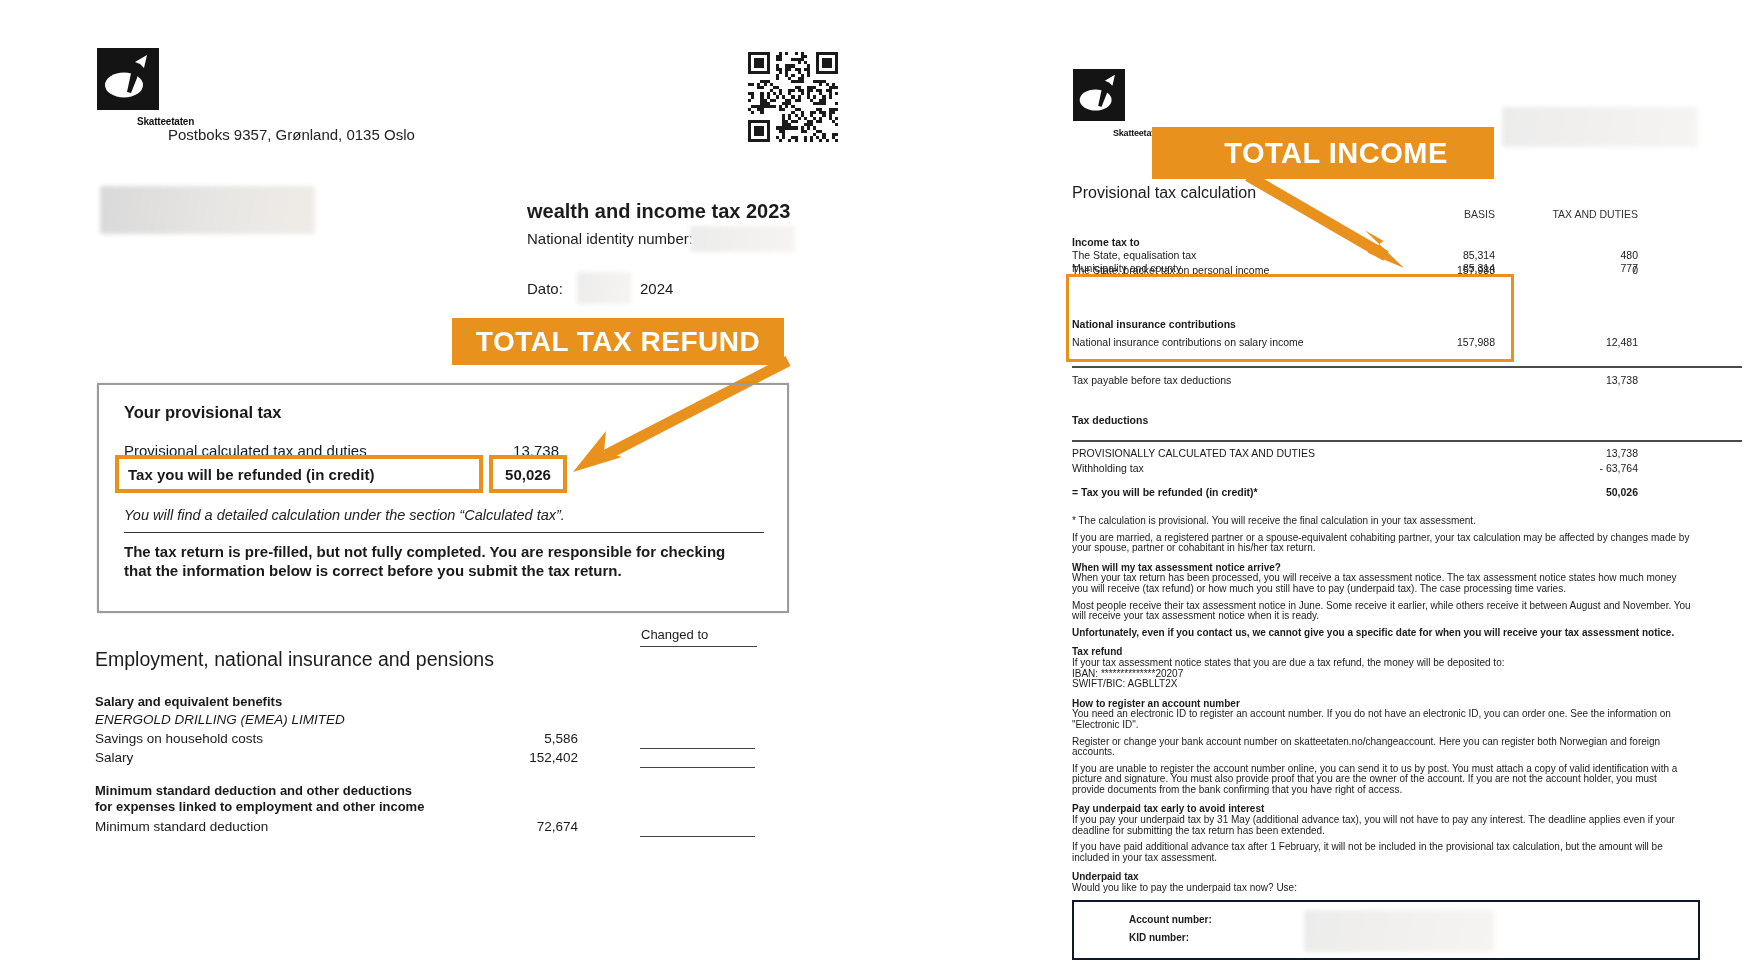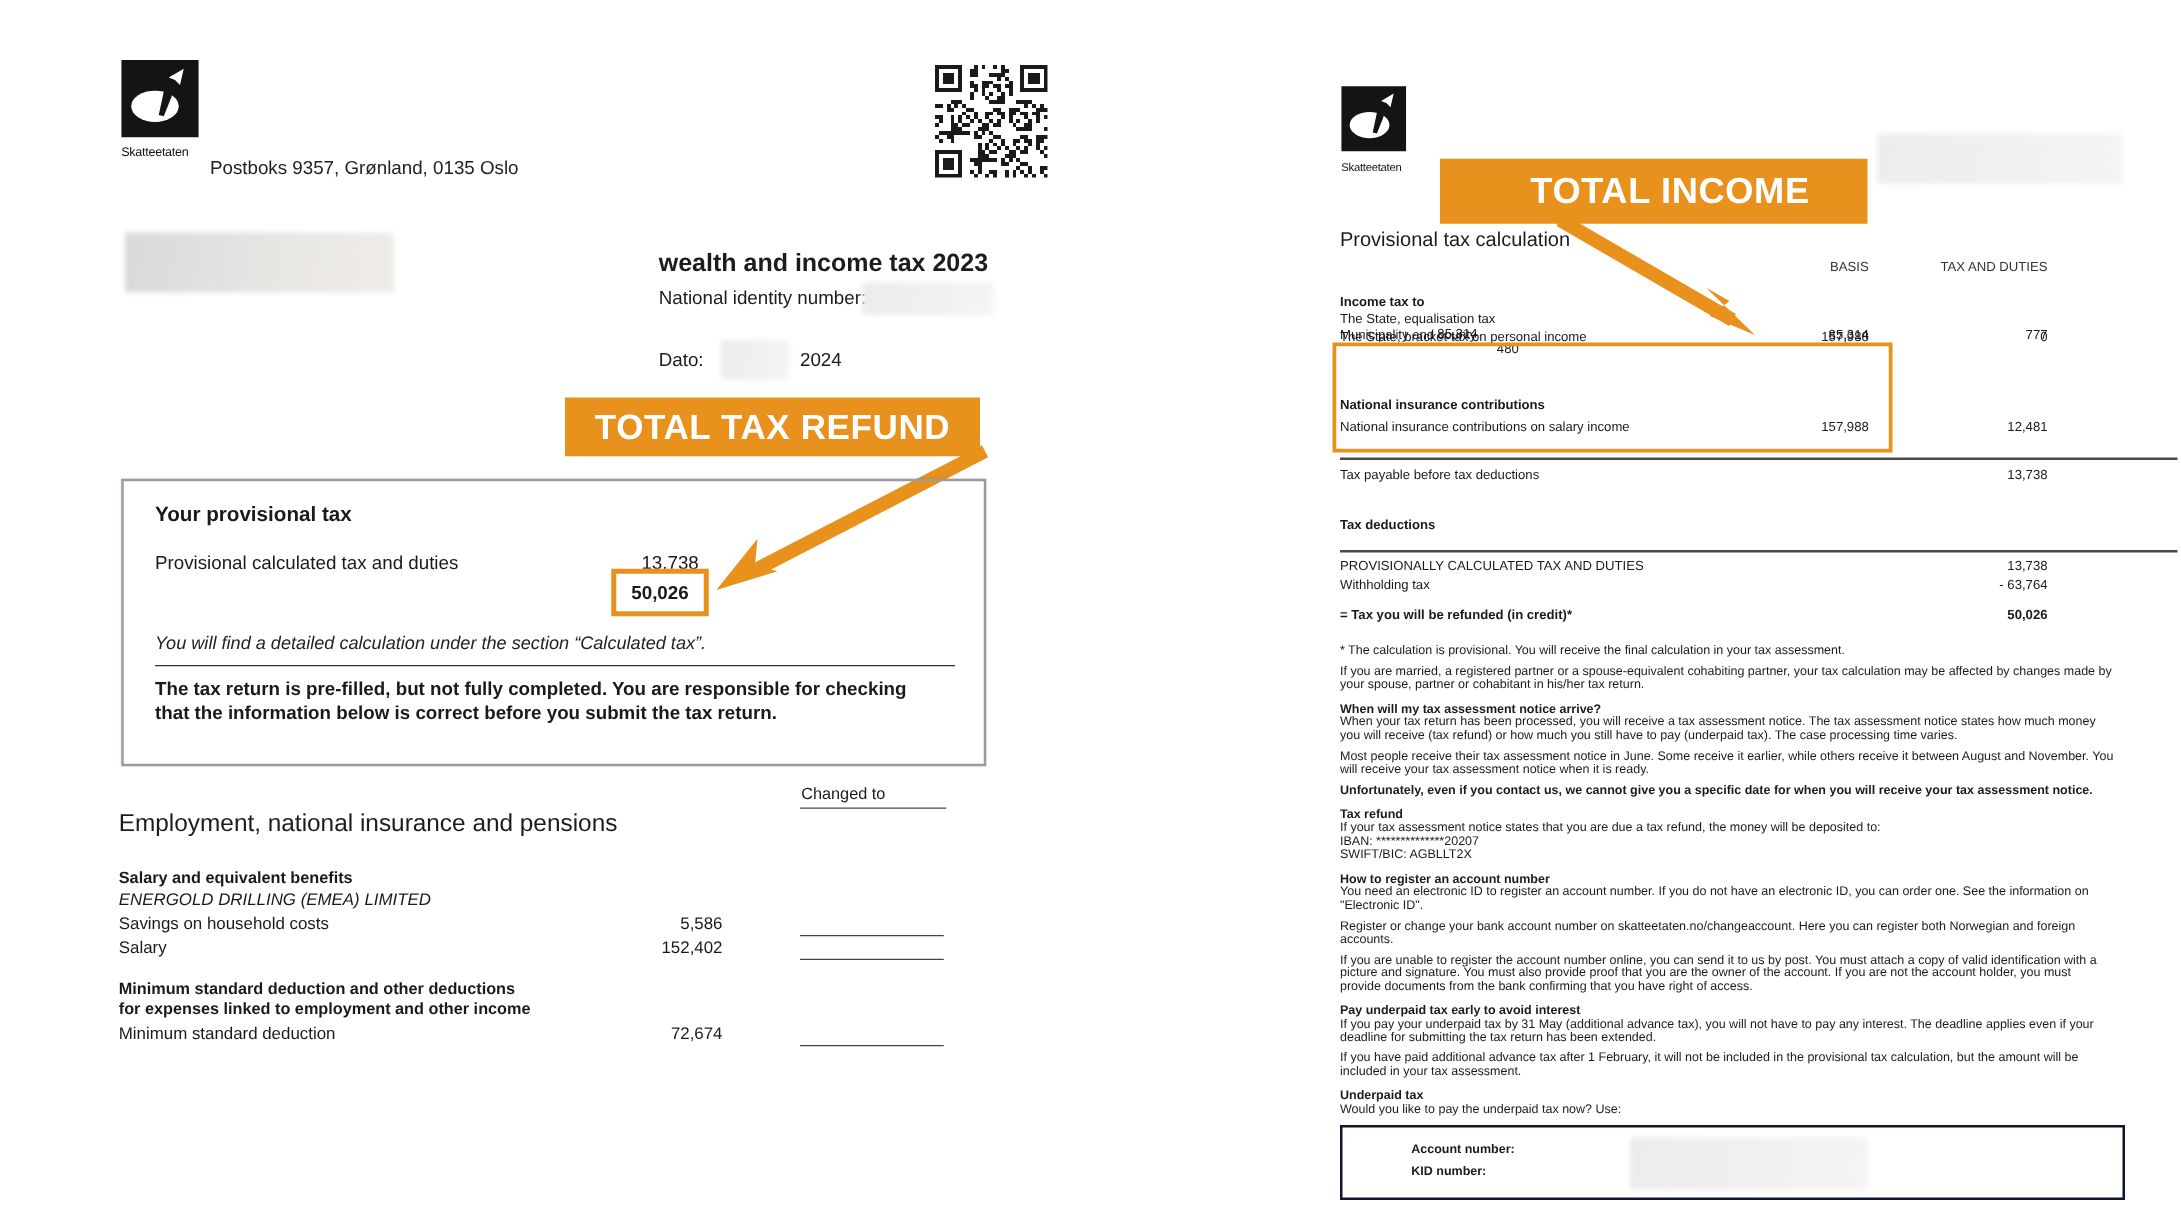--- a/index.html
+++ b/index.html
@@ -4,21 +4,21 @@
 <style>
   html,body{margin:0;padding:0;background:#fff;}
   #canvas{position:relative;width:1745px;height:978px;background:#ffffff;overflow:hidden;
           font-family:"Liberation Sans",sans-serif;color:#1a1a1a;}
   .abs{position:absolute;}
   .blur{background:linear-gradient(100deg,#d9d9d9,#e9e7e4 60%,#efece8);filter:blur(2px);border-radius:2px;}
   .blur-light{background:linear-gradient(100deg,#ececec,#f3f1ef 60%,#f6f4f2);filter:blur(2px);border-radius:2px;}
 
   
   .logo-wrap{display:flex;flex-direction:column;align-items:flex-start;}
-  .logo-label{font-size:10px;font-weight:normal;color:#111;margin-top:2px;letter-spacing:-0.2px;}
+  .logo-label{font-size:10px;font-weight:bold;color:#111;margin-top:2px;letter-spacing:-0.2px;margin-left:40px;}
 
   
   .callout{display:flex;align-items:center;justify-content:center;color:#fff;font-weight:bold;
            letter-spacing:0.5px;}
 
   
   .addr{font-size:15px;color:#222;}
   .doc-title{font-size:40px;font-weight:bold;letter-spacing:-0.5px;color:#1c1c1c;}
   .doc-sub{font-size:20px;font-weight:bold;color:#1c1c1c;}
   .doc-line{font-size:15px;color:#1c1c1c;}
@@ -337,20 +337,23 @@
     <line x1="1248" y1="176" x2="1386" y2="256" stroke="#E8911D" stroke-width="11"></line>
     <polygon points="1404,268 1366,258 1380,244 1360,236" fill="#E8911D" transform="rotate(8 1404 268)"></polygon>
   </svg>
 
   <div class="abs pbox" style="left:97px;top:383px;width:688px;height:226px;">
     <div class="abs pbox-h" style="left:25px;top:18px;">Your provisional tax</div>
 
     <div class="abs rowline" style="left:25px;top:57px;">Provisional calculated tax and duties</div>
     <div class="abs rowline" style="left:340px;top:57px;width:120px;text-align:right;">13,738</div>
 
+    <div class="abs orange-box" style="left:16px;top:70px;width:368px;height:38px;border:4px solid #E8911D;background:#fff;">
+      <span class="rowline" style="font-weight:bold;padding-left:9px;">Tax you will be refunded (in credit)</span>
+    </div>
     <div class="abs orange-box" style="left:390px;top:70px;width:78px;height:38px;border:4px solid #E8911D;background:#fff;justify-content:center;">
       <span class="rowline" style="font-weight:bold;">50,026</span>
     </div>
 
     <div class="abs italic-note" style="left:25px;top:122px;">You will find a detailed calculation under the section “Calculated tax”.</div>
     <div class="abs" style="left:25px;top:147px;width:640px;border-top:1.5px solid #333;"></div>
     <div class="abs bold-note" style="left:25px;top:158px;width:632px;">The tax return is pre-filled, but not fully completed. You are responsible for checking that the information below is correct before you submit the tax return.</div>
   </div>
 
   <div class="abs" style="left:641px;top:627px;font-size:13px;">Changed to</div>
@@ -396,21 +399,21 @@
   <div class="abs" style="left:1072px;top:204px;width:670px;height:300px;">
     <div class="trow tcol" style="top:4px;">
       <span class="lbl"></span>
       <span class="basis">BASIS</span>
       <span class="tax">TAX AND DUTIES</span>
     </div>
 
     <div class="trow bold" style="top:32px;">
       <span class="lbl">Income tax to</span>
     </div>
-    <div class="trow" style="top:45px;flex-direction:column;">
+    <div class="trow" style="top:45px;">
       <span class="lbl">The State, equalisation tax</span>
         <span class="basis">85,314</span>
         <span class="tax">480</span>
     </div>
     <div class="trow" style="top:58px;">
       <span class="lbl">Municipality and county</span>
         <span class="basis">85,314</span>
         <span class="tax">777</span>
     </div>
     <div class="trow" style="top:60px;">

